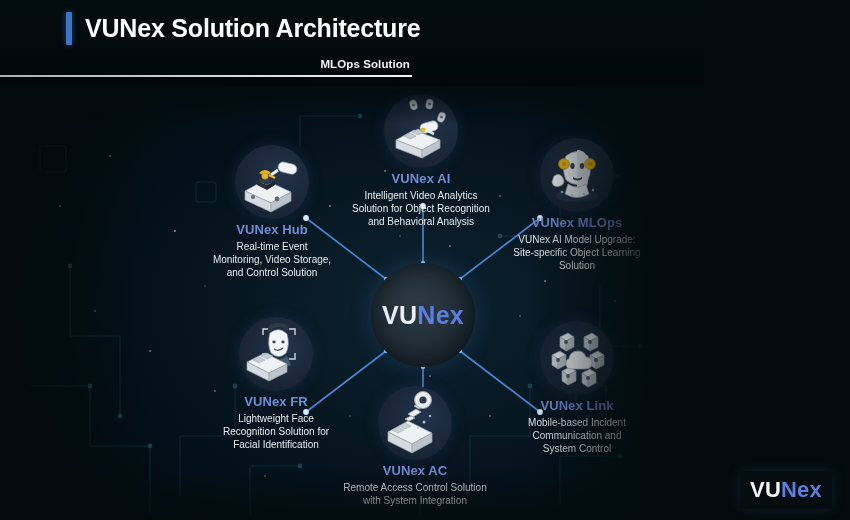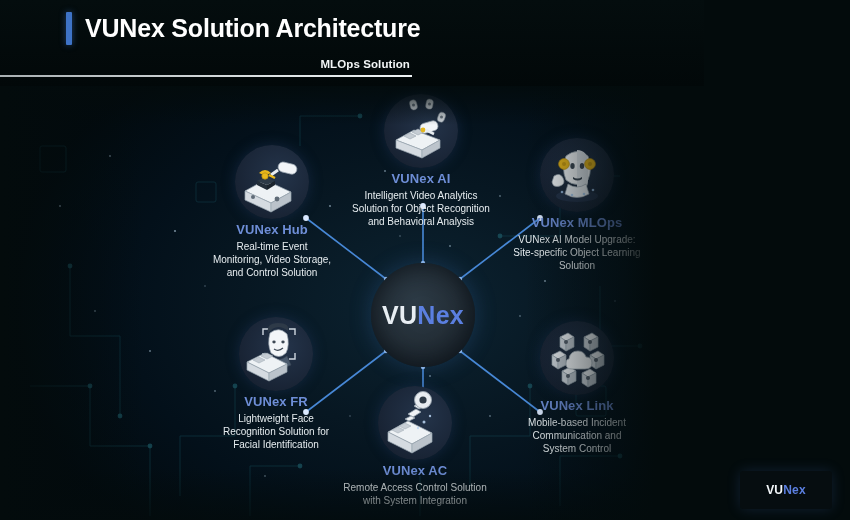--- a/index.html
+++ b/index.html
@@ -103,21 +103,21 @@
   .n-ac    { left: 325px; top: 300px; }
   .n-link  { left: 487px; top: 235px; }
 
   
   .brand-badge {
     position: absolute; left: 740px; top: 471px; width: 92px; height: 38px;
     background: #060d10; border-radius: 3px;
     display: flex; align-items: center; justify-content: center;
     box-shadow: 0 0 14px rgba(90,130,220,.18);
   }
-  .brand-badge .txt { font-size: 12px; font-weight: bold; letter-spacing: .2px; }
+  .brand-badge .txt { font-size: 22px; font-weight: bold; letter-spacing: .2px; }
   .brand-badge .vu  { color: #f3f7fa; }
   .brand-badge .nex { color: #5b7fe0; }
 </style>
 </head>
 <body>
 
 <div id="page">
 
   <div class="header">
     <div class="title-row">

